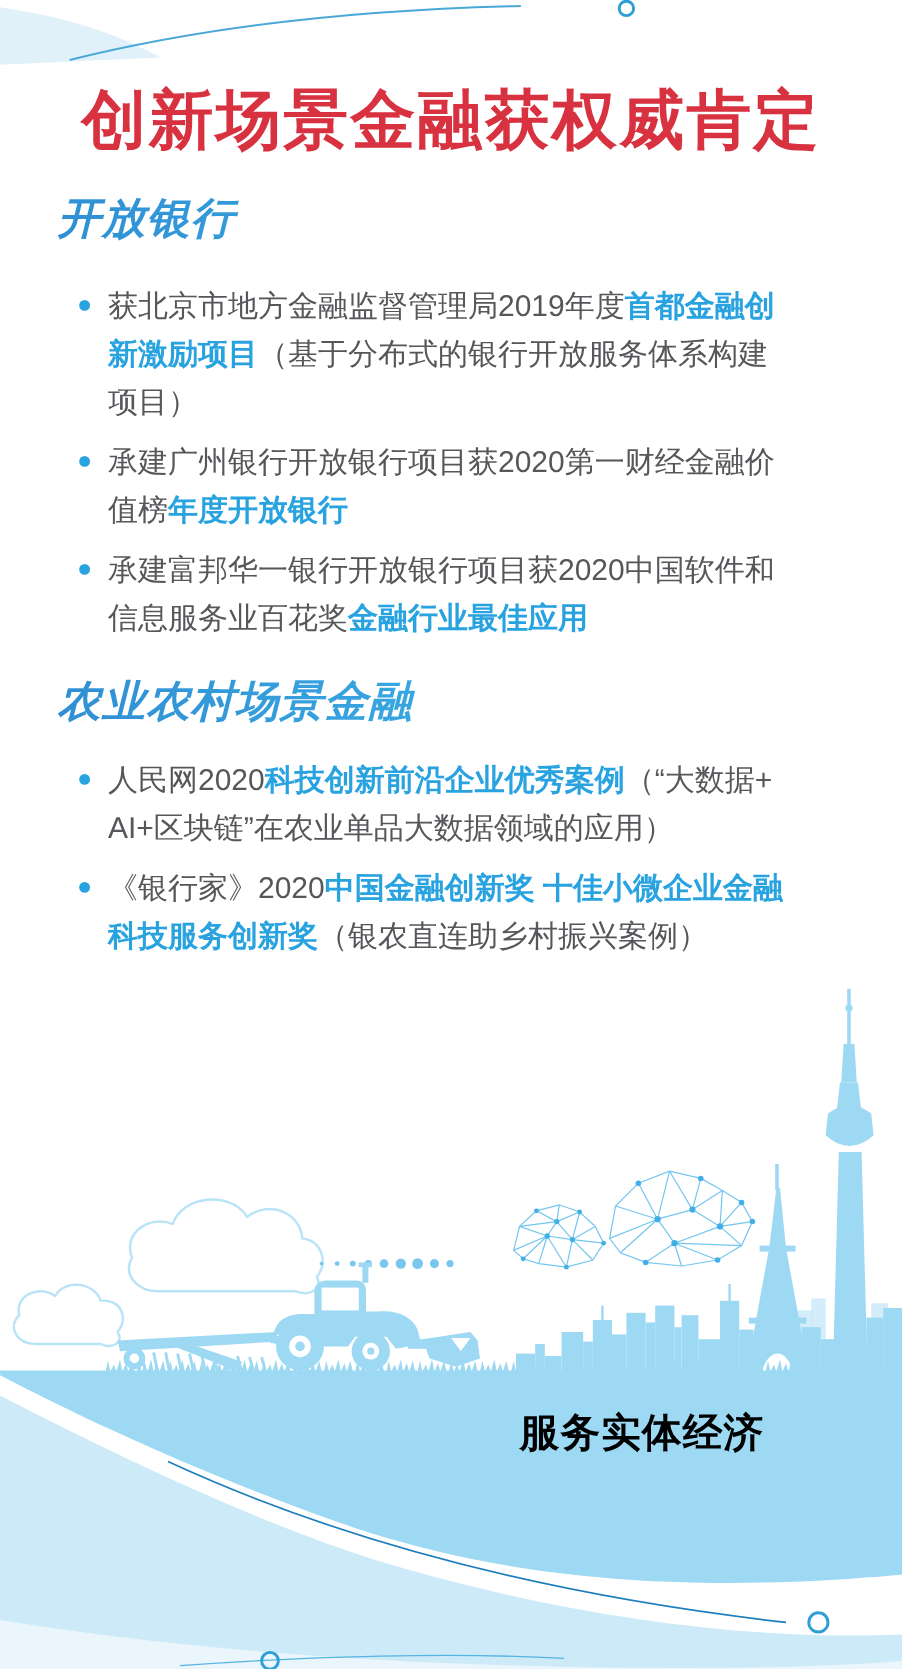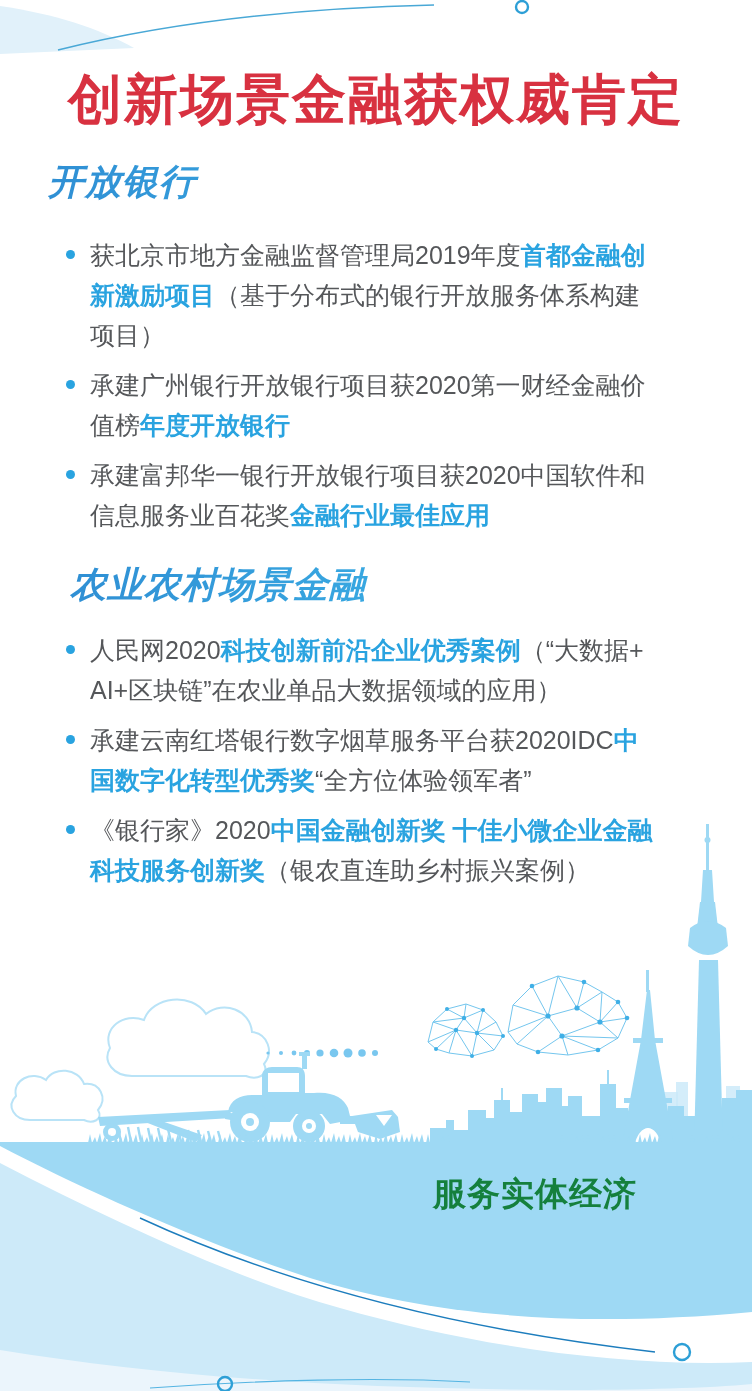--- a/index.html
+++ b/index.html
@@ -35,39 +35,39 @@
   .section-heading{
     margin:0 0 32px 0;
     font-size:36px;font-weight:bold;letter-spacing:1px;
     color:var(--accent);
     background:linear-gradient(90deg,var(--accent-dark),var(--accent-light));
     -webkit-background-clip:text;background-clip:text;
     -webkit-text-fill-color:transparent;
     line-height:1.2;
     font-style:italic;
   }
-  .bullets + .section-heading{margin-top:28px;margin-bottom:24px;margin-left:22px;}
+  .bullets + .section-heading{margin-top:28px;margin-bottom:24px;}
   ul.bullets{list-style:none;margin:12px;padding:0;}
   ul.bullets li{
     position:relative;padding-left:30px;margin:0 0 10px 0;
     font-size:25px;line-height:40px;color:var(--body-gray);
     word-break:break-all;
   }
   ul.bullets li:last-child{margin-bottom:0;}
   ul.bullets li::before{
     content:"";position:absolute;left:6px;top:15px;width:9px;height:9px;
     border-radius:50%;background:var(--accent);
   }
   .seg-normal{color:var(--body-gray);}
   .seg-bold{color:var(--accent);font-weight:bold;}
   .decor-top{position:absolute;top:0;left:0;z-index:0;}
   .decor-bottom{position:absolute;top:820px;left:0;z-index:0;}
   .slogan{
     position:absolute;left:433px;top:1172px;z-index:3;
-    font-size:33px;font-weight:bold;letter-spacing:1px;color:#15803d;
+    font-size:33px;font-weight:bold;letter-spacing:1px;color:#000000;
   }
   .d{fill:var(--decor);}
   .df{fill:var(--decor-faint);opacity:.8;}
   .mesh-line{fill:none;stroke:var(--mesh);stroke-width:1;}
   .mesh-dot{fill:var(--mesh-dot);}
   .oc{fill:#ffffff;stroke:var(--outline-cloud);stroke-width:2;}
   .ring{fill:none;stroke:var(--ring);stroke-width:2.4;}
   .thin{fill:none;stroke:var(--thin-line);stroke-width:1.4;}
   .thin2{fill:none;stroke:#54b4e2;stroke-width:1.1;}
 </style>
@@ -84,21 +84,20 @@
 <div class="content">
     <h2 class="section-heading">开放银行</h2>
     <ul class="bullets">
       <li><span class="seg-normal">获北京市地方金融监督管理局2019年度</span><span class="seg-bold">首都金融创新激励项目</span><span class="seg-normal">（基于分布式的银行开放服务体系构建项目）</span></li>
       <li><span class="seg-normal">承建广州银行开放银行项目获2020第一财经金融价值榜</span><span class="seg-bold">年度开放银行</span></li>
       <li><span class="seg-normal">承建富邦华一银行开放银行项目获2020中国软件和信息服务业百花奖</span><span class="seg-bold">金融行业最佳应用</span></li>
     </ul>
     <h2 class="section-heading">农业农村场景金融</h2>
     <ul class="bullets">
       <li><span class="seg-normal">人民网2020</span><span class="seg-bold">科技创新前沿企业优秀案例</span><span class="seg-normal">（“大数据+AI+区块链”在农业单品大数据领域的应用）</span></li>
-      <li><span class="seg-normal">承建云南红塔银行数字烟草服务平台获2020IDC</span><span class="seg-bold">中国数字化转型优秀奖</span><span class="seg-normal">“全方位体验领军者”</span></li>
       <li><span class="seg-normal">《银行家》2020</span><span class="seg-bold">中国金融创新奖 十佳小微企业金融科技服务创新奖</span><span class="seg-normal">（银农直连助乡村振兴案例）</span></li>
     </ul>
   </div>
 
 <svg class="decor-bottom" width="752" height="571" viewBox="0 820 752 571">
   <defs>
     <path id="tuft" d="M0,0 l2,-9 2,9 3,-6 2,6 3,-10 2,10 3,-7 2,7 3,-9 2,9 z"></path>
   </defs>
 
   <g>

